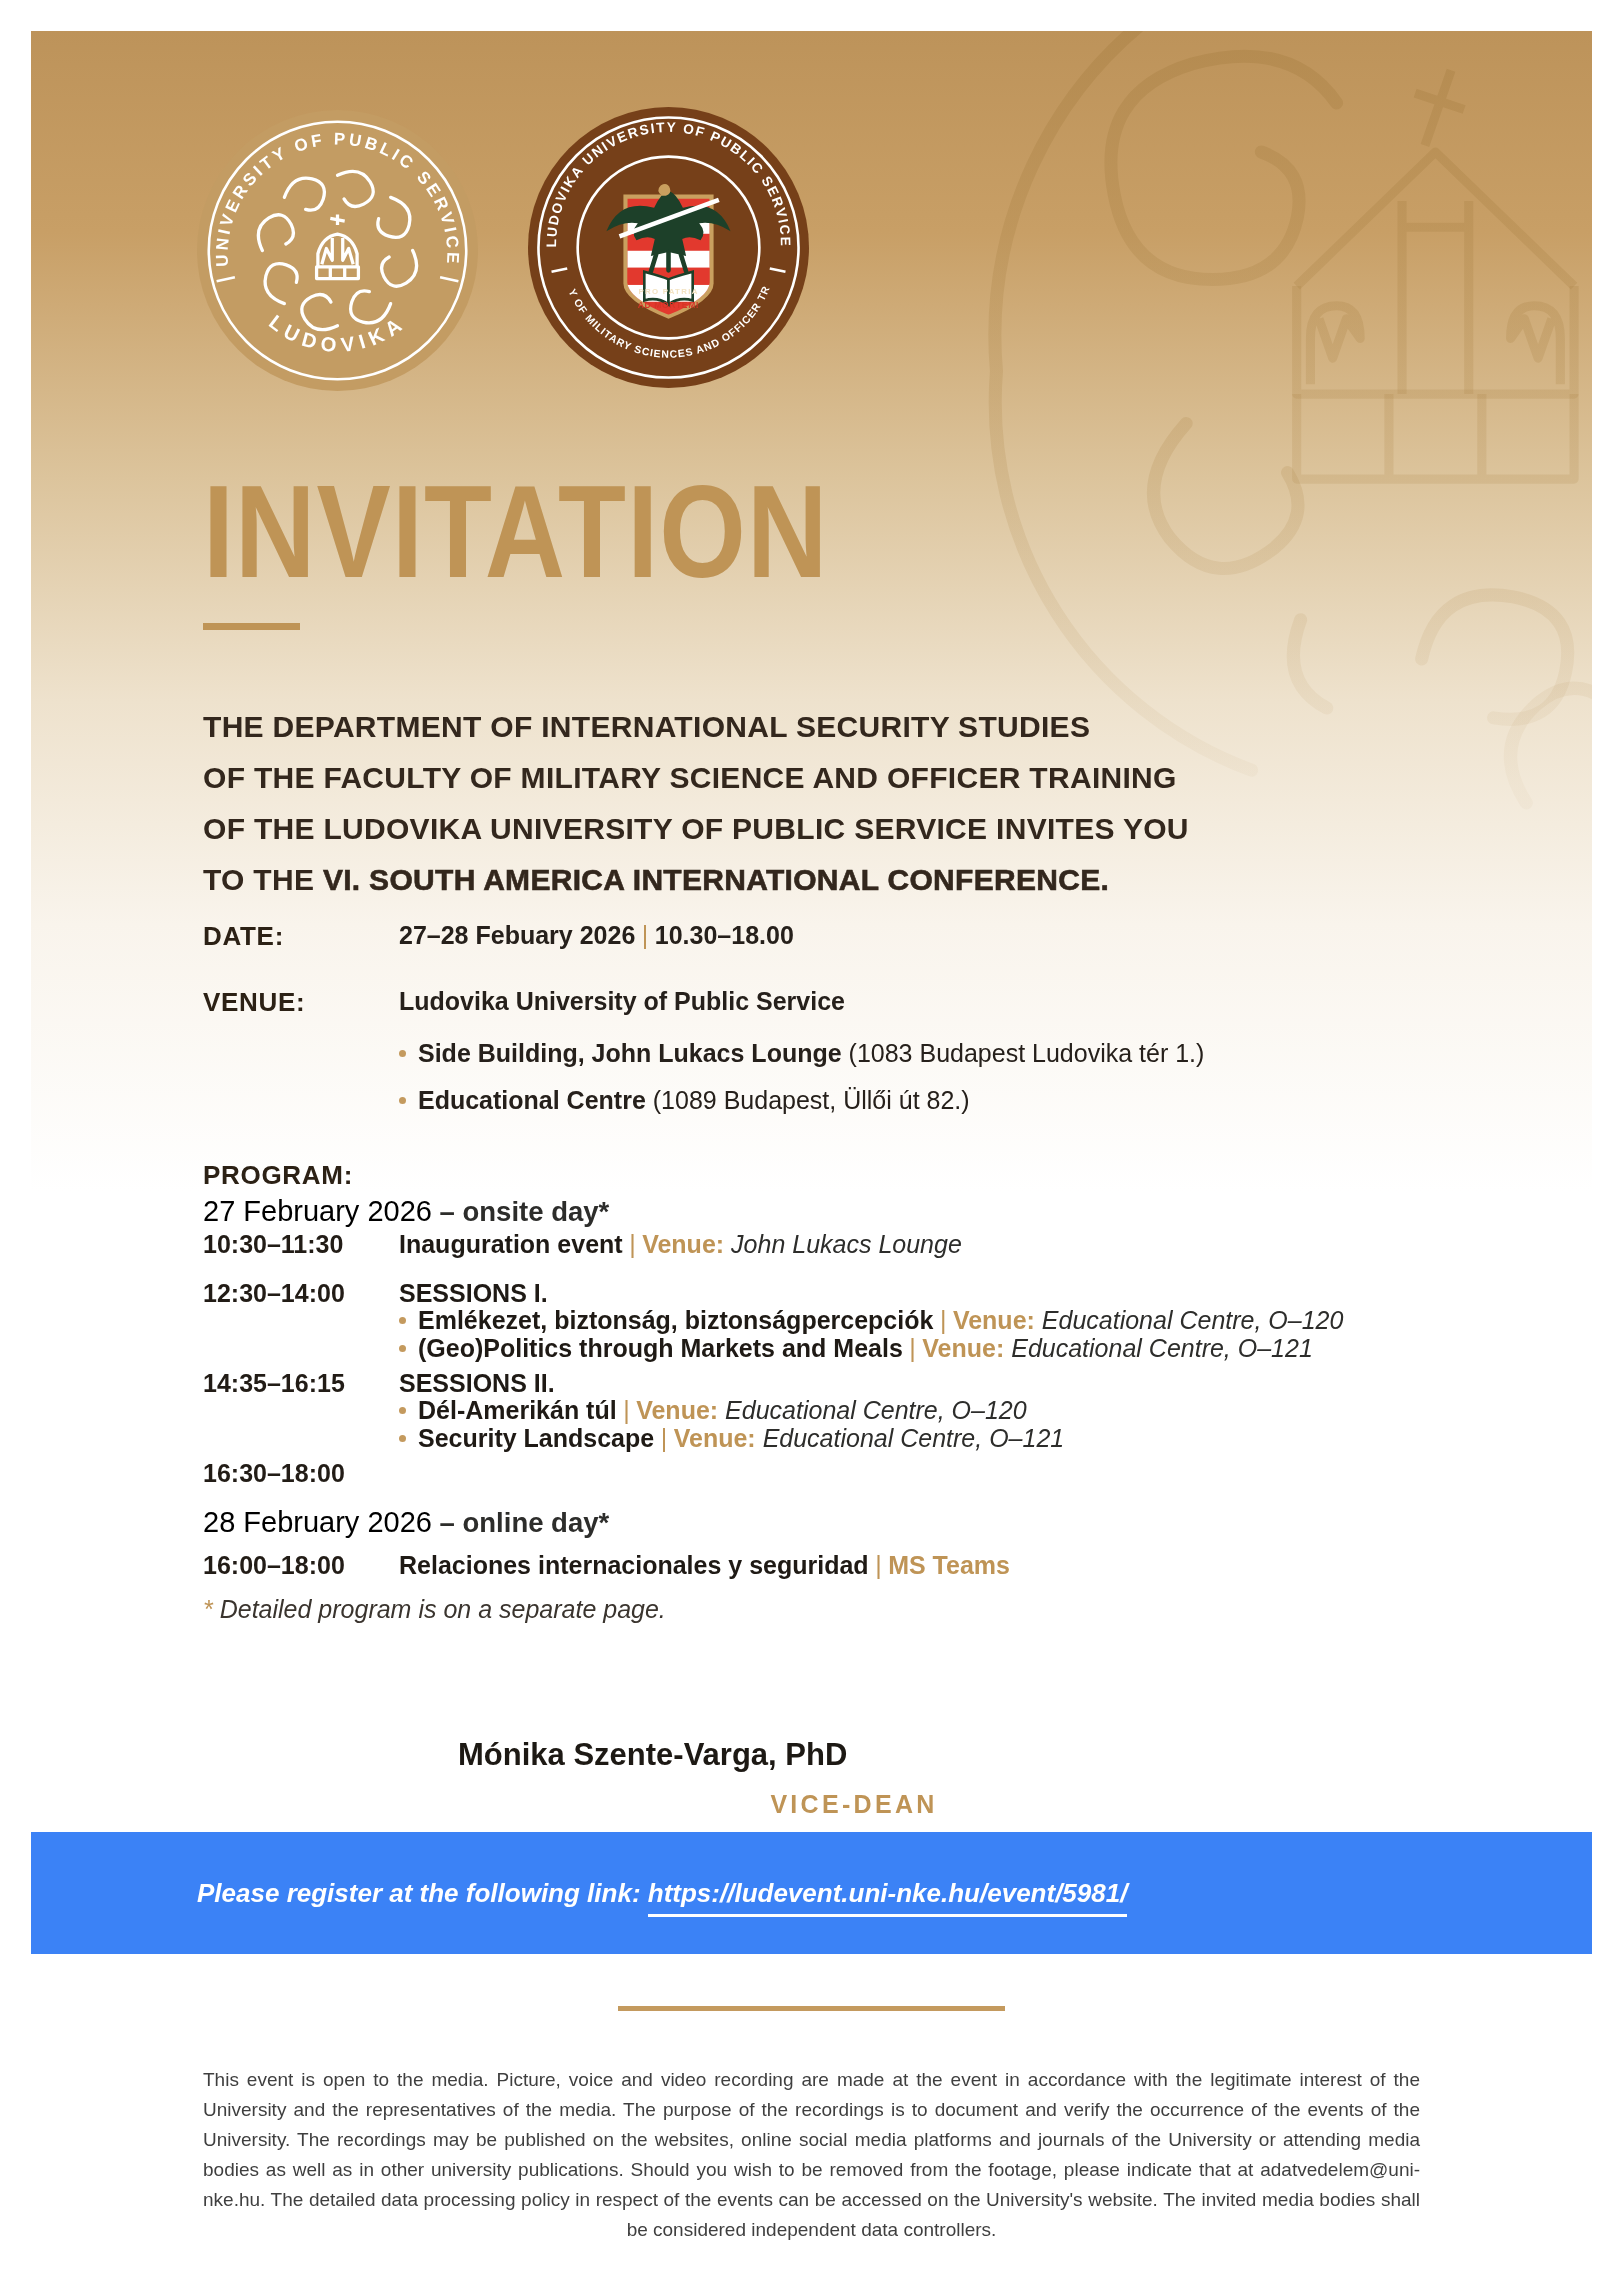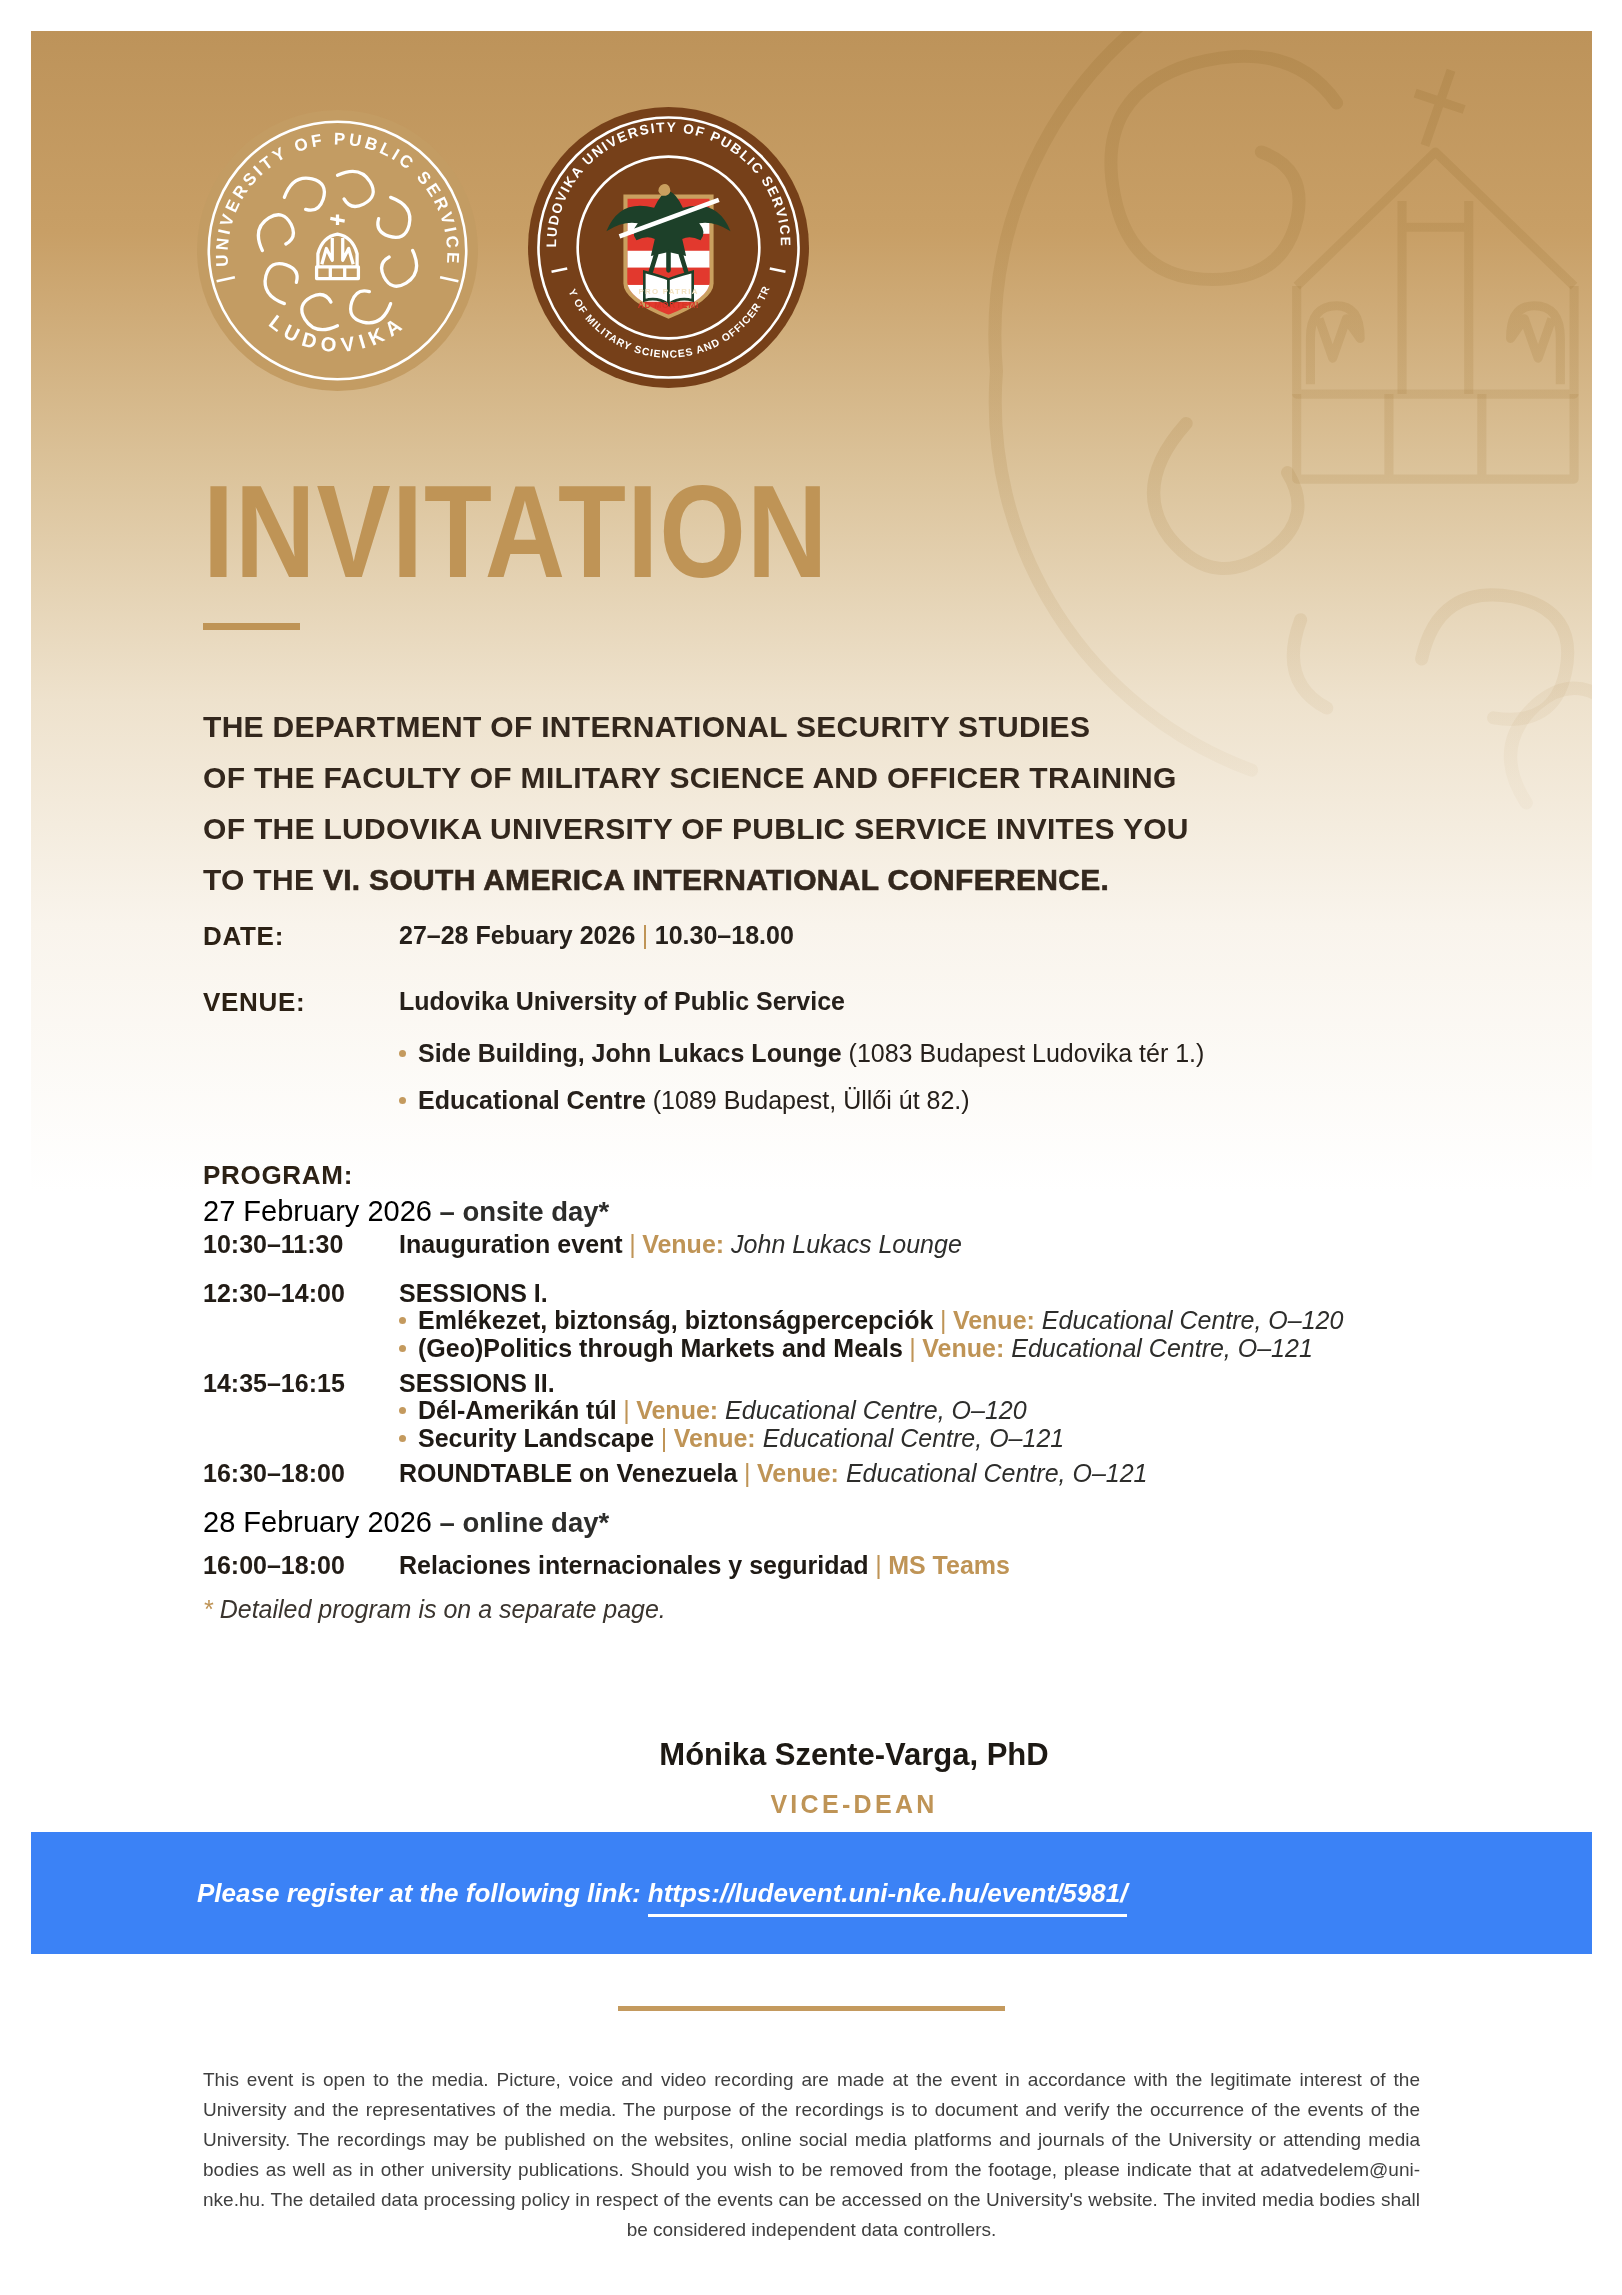--- a/index.html
+++ b/index.html
@@ -31,21 +31,21 @@
        vertical-align:middle;margin-right:11.8px;margin-top:-3.9px;}
   
   .prog-day{position:absolute;left:203px;font-size:29px;white-space:nowrap;}
   .prog-day .date{color:#000000;font-weight:normal;}
   .prog-day .sfx{color:#2d2d2b;font-weight:bold;font-size:27.5px;}
   .time{position:absolute;left:203px;font-size:25px;font-weight:bold;color:#221c16;white-space:nowrap;}
   .pcontent{position:absolute;left:399px;font-size:25px;color:#1f1a15;white-space:nowrap;}
   .footnote{position:absolute;left:203px;font-size:25px;font-style:italic;color:#3a342e;}
   .closing{position:absolute;left:203px;font-size:25px;font-style:italic;font-weight:bold;color:#241f19;}
   
-  .sig-name{position:absolute;left:458px;width:792px;text-align:center;font-size:31px;font-weight:bold;color:#1d1914;}
+  .sig-name{position:absolute;left:458px;width:792px;font-size:31px;font-weight:bold;color:#1d1914;}
   .sig-role{position:absolute;left:458px;width:792px;text-align:center;font-size:25px;font-weight:bold;
             color:#bf9456;letter-spacing:3.3px;}
   
   .bar{position:absolute;left:31px;top:1832px;width:1561px;height:122px;background:#3b82f6;
        display:flex;align-items:center;}
   .bar-text{margin-left:166px;font-size:26px;font-style:italic;font-weight:bold;color:#ffffff;white-space:nowrap;}
   .bar-link{color:#ffffff;text-decoration:none;border-bottom:3.9px solid #ffffff;padding-bottom:6.5px;}
   
   .divider{position:absolute;left:618px;top:2006px;width:387px;height:4.6px;background:#c49a5e;}
   .footer{position:absolute;left:203px;top:2065px;width:1217px;font-size:19px;line-height:30px;color:#3f3f3f;
@@ -209,23 +209,20 @@
   <div class="time" style="top:1369px;">14:35–16:15</div>
   <div class="pcontent b" style="top:1369px;">SESSIONS II.</div>
   <div class="pcontent" style="top:1396px;">
     <span class="dot"></span><span class="b">Dél-Amerikán túl</span><span class="pipe">|</span><span class="gold b">Venue:</span>&nbsp;<span class="it">Educational Centre, O–120</span>
   </div>
   <div class="pcontent" style="top:1424px;">
     <span class="dot"></span><span class="b">Security Landscape</span><span class="pipe">|</span><span class="gold b">Venue:</span>&nbsp;<span class="it">Educational Centre, O–121</span>
   </div>
 
   <div class="time" style="top:1459px;">16:30–18:00</div>
-  <div class="pcontent" style="top:1459px;">
-    <span class="b">ROUNDTABLE on Venezuela</span><span class="pipe">|</span><span class="gold b">Venue:</span>&nbsp;<span class="it">Educational Centre, O–121</span>
-  </div>
 
   <div class="prog-day" style="top:1506px;">
     <span class="date">28 February 2026</span><span class="sfx"> – online day</span><span class="gold sfx">*</span>
   </div>
 
   <div class="time" style="top:1551px;">16:00–18:00</div>
   <div class="pcontent" style="top:1551px;">
     <span class="b">Relaciones internacionales y seguridad</span><span class="pipe">|</span><span class="gold b">MS Teams</span>
   </div>
 

